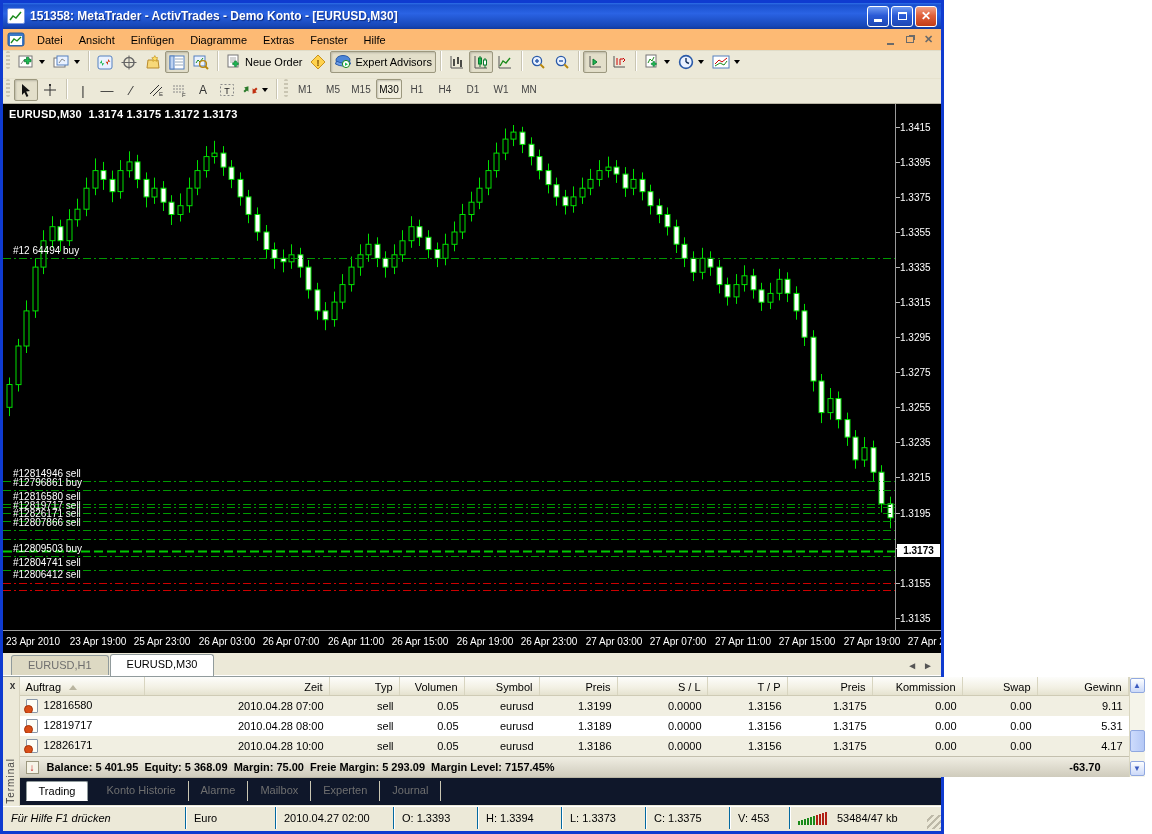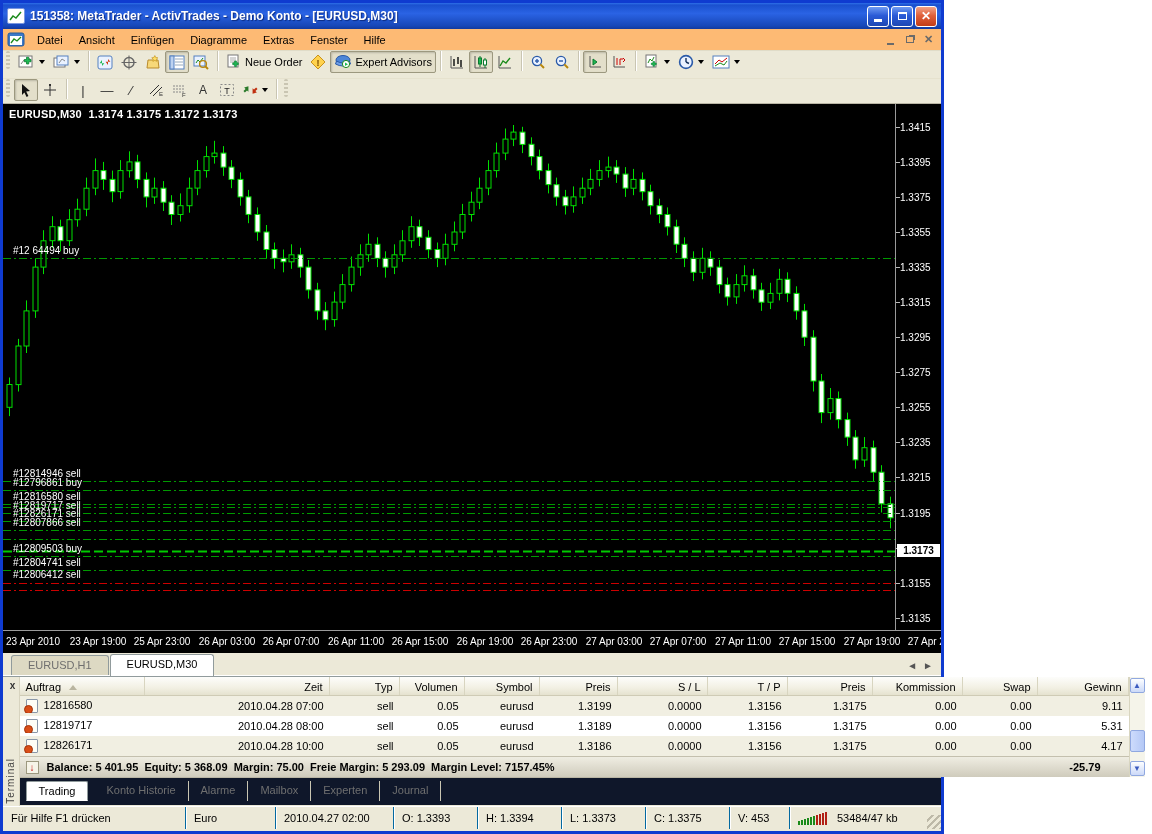--- a/index.html
+++ b/index.html
@@ -83,21 +83,21 @@
   .term-tab { font-size:11px; color:#6F6F6F; padding:3px 12px; border-right:1px solid #C9C5B2; height:20px; }
   .term-tab.active { background:#fff; color:#000; border:1px solid #919B9C; border-bottom:1px solid #fff; border-radius:2px 2px 0 0; margin-right:6px; border-right:1px solid #919B9C; }
   .scrollbar { width:17px; background:#F5F4EA; border-left:1px solid #D8D5C0; display:flex; flex-direction:column; align-items:center; }
   .sb-btn { width:15px; height:15px; margin:1px 0; background:linear-gradient(180deg,#FDFEFF,#CCD9F8); border:1px solid #90A8E0; border-radius:2px; color:#3B5BBF; font-size:8px; line-height:13px; text-align:center; }
   .sb-track { flex:1 1 auto; width:15px; position:relative; }
   .sb-thumb { position:absolute; left:0; width:15px; height:22px; bottom:8px; background:linear-gradient(90deg,#CDDBFC,#B4C8F6); border:1px solid #90A8E0; border-radius:2px; }
 
   
   .statusbar { height:23px; background:#ECE9D8; border-top:1px solid #fff; display:flex; align-items:stretch; font-size:11px; color:#000; flex:0 0 auto; position:relative; }
   .sb-panel { display:flex; align-items:center; padding:0 8px; border-left:1px solid #0369a1; box-shadow:inset 1px 0 0 #FFFFFF; white-space:nowrap; }
-  .sb-panel.first { border-left:none; box-shadow:none; flex:1 1 auto; }
+  .sb-panel.first { border-left:none; box-shadow:none; flex:1 1 auto;font-style:italic; }
   .net-bars { display:flex; align-items:flex-end; gap:1px; margin-right:10px; }
   .net-bars i { width:2px; display:block; }
   .resize-grip { position:absolute; right:0; bottom:0; width:14px; height:14px; background:repeating-linear-gradient(135deg,transparent 0 3px,#BDB9A8 3px 5px); }
 </style>
 </head>
 <body>
 
 <div class="window">
 
   <div class="titlebar">
@@ -362,20 +362,31 @@
     </div>
     <div class="tb-btn">
       <svg width="15" height="14" viewBox="0 0 15 14">
           <path d="M3 3 l4 4 -2 0 0 3 -2 0 0-3 -2 0 z" transform="rotate(45 4 6)" fill="#2A7A2A"></path>
           <path d="M12 11 l-4-4 2 0 0-3 2 0 0 3 2 0 z" transform="rotate(45 11 8)" fill="#C03010"></path>
         </svg>
       <span class="caret"></span>
     </div>
     <div class="tb-sep"></div>
     <div class="grip"></div>
+    <div id="timeframe-group" style="display:flex; gap:2px;">
+        <div class="tf-btn">M1</div>
+        <div class="tf-btn">M5</div>
+        <div class="tf-btn">M15</div>
+        <div class="tf-btn active">M30</div>
+        <div class="tf-btn">H1</div>
+        <div class="tf-btn">H4</div>
+        <div class="tf-btn">D1</div>
+        <div class="tf-btn">W1</div>
+        <div class="tf-btn">MN</div>
+      </div>
   </div>
 
   <div class="chart-wrap">
     <svg id="chart-svg" width="1100" height="526">
         <line x1="6.5" y1="273.5" x2="6.5" y2="312.1" stroke="#00E000"></line>
         <rect x="4.0" y="280.5" width="5" height="22.8" fill="#000000" stroke="#00E000"></rect>
         <line x1="15.5" y1="234.9" x2="15.5" y2="287.5" stroke="#00E000"></line>
         <rect x="13.0" y="242.0" width="5" height="38.6" fill="#000000" stroke="#00E000"></rect>
         <line x1="23.5" y1="196.4" x2="23.5" y2="249.0" stroke="#00E000"></line>
         <rect x="21.0" y="206.9" width="5" height="35.1" fill="#000000" stroke="#00E000"></rect>
@@ -785,21 +796,21 @@
                 <div class="t-cell right" style="width: 80px;">1.3156</div>
                 <div class="t-cell right" style="width: 85px;">1.3175</div>
                 <div class="t-cell right" style="width: 90px;">0.00</div>
                 <div class="t-cell right" style="width: 75px;">0.00</div>
                 <div class="t-cell right" style="width: 91px;">4.17</div>
               </div>
             </div>
           <div class="balance-row">
             <div class="bal-icon">↓</div>
             <span style="white-space:pre;">Balance: 5 401.95  Equity: 5 368.09  Margin: 75.00  Freie Margin: 5 293.09  Margin Level: 7157.45%</span>
-            <span class="bal-profit">-25.79</span>
+            <span class="bal-profit">-63.70</span>
           </div>
         </div>
         <div class="scrollbar" style="height:100px;">
           <div class="sb-btn">▲</div>
           <div class="sb-track">
               <div class="sb-thumb"></div>
             </div>
           <div class="sb-btn">▼</div>
         </div>
       </div>

